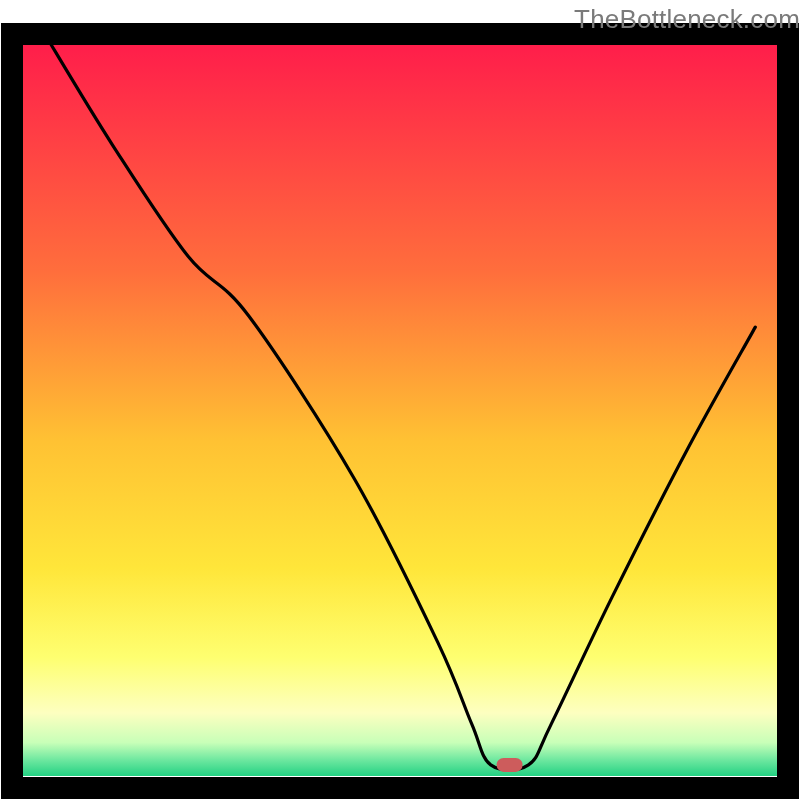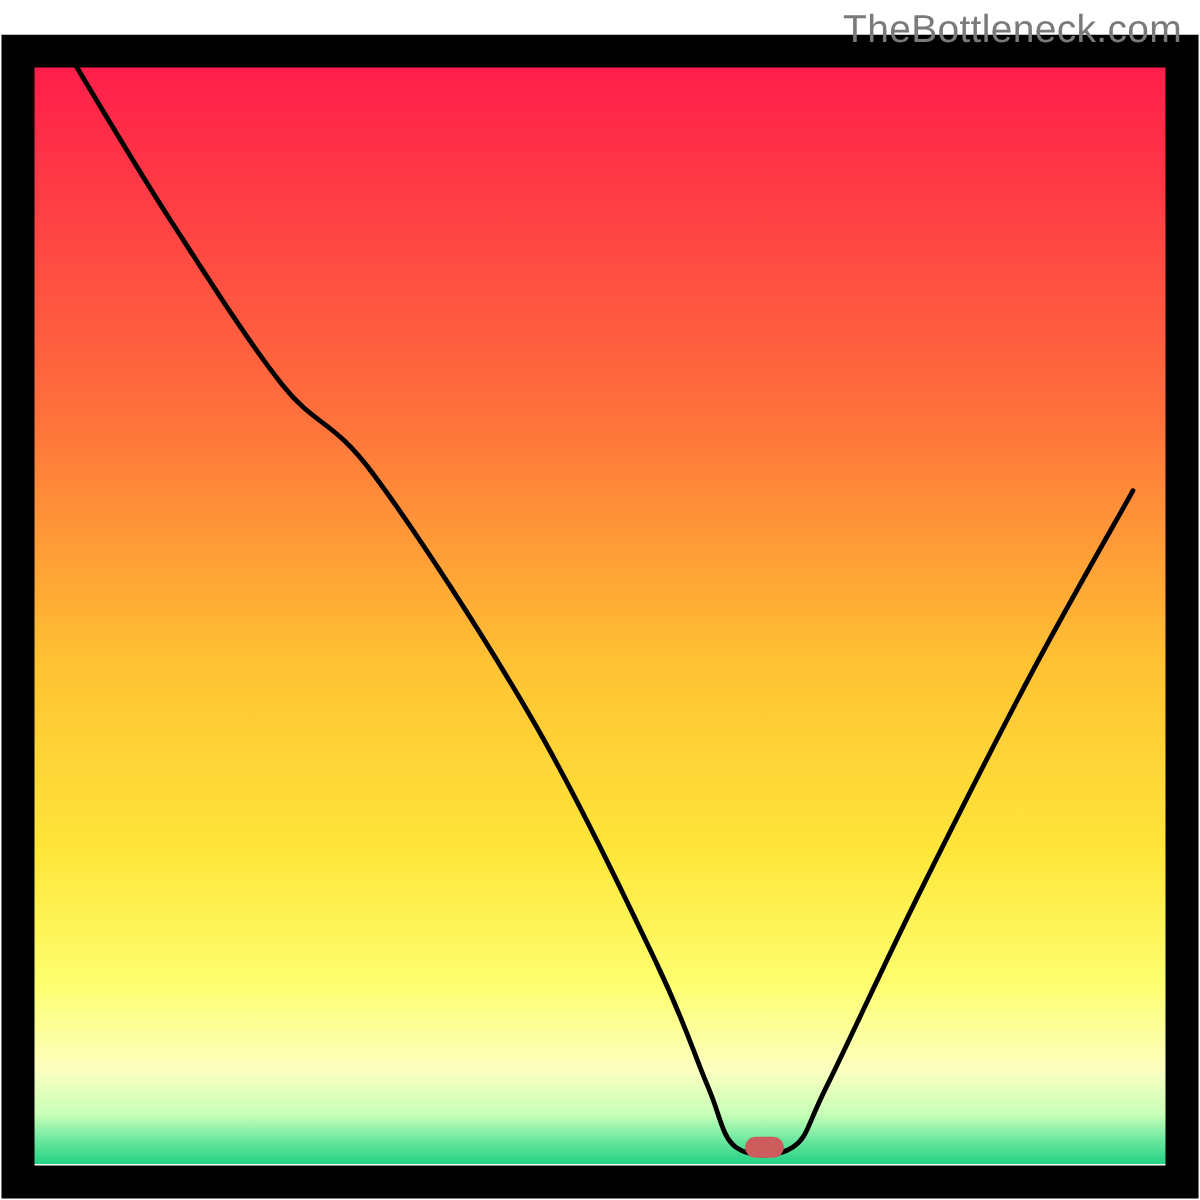--- a/index.html
+++ b/index.html
@@ -11,21 +11,21 @@
     font-family: Arial, Helvetica, sans-serif;
   }
   .chart-wrap {
     position: relative;
     width: 800px;
     height: 800px;
   }
   .watermark {
     position: absolute;
     top: 4px;
-    right: 12px;
+    right: 0;
     font-size: 26px;
     font-weight: 400;
     color: #7a7a7a;
     letter-spacing: 0.2px;
     z-index: 10;
   }
   svg.plot {
     position: absolute;
     left: 0;
     top: 0;

